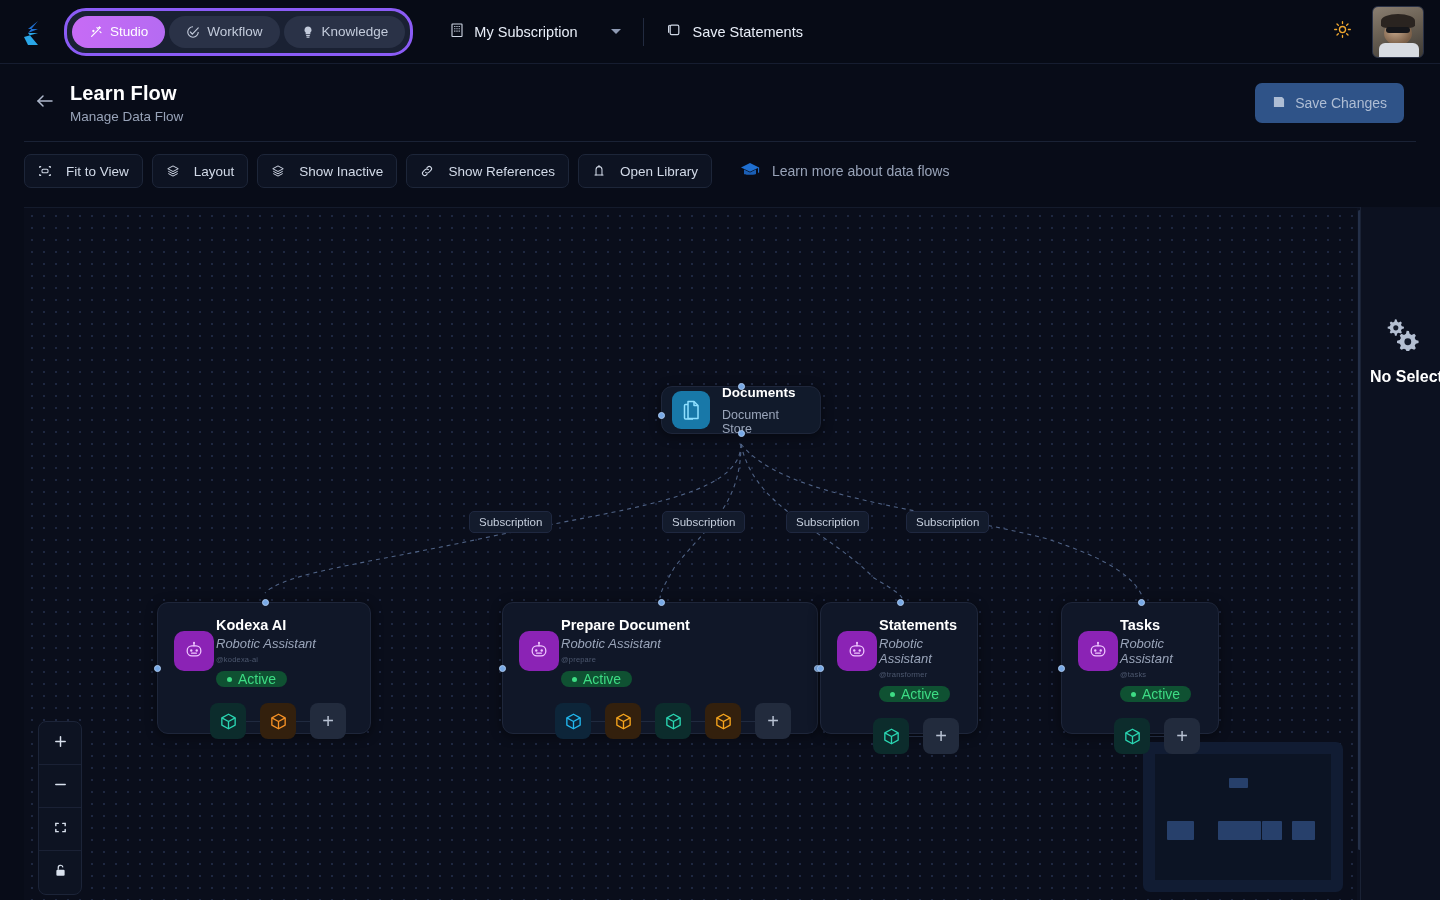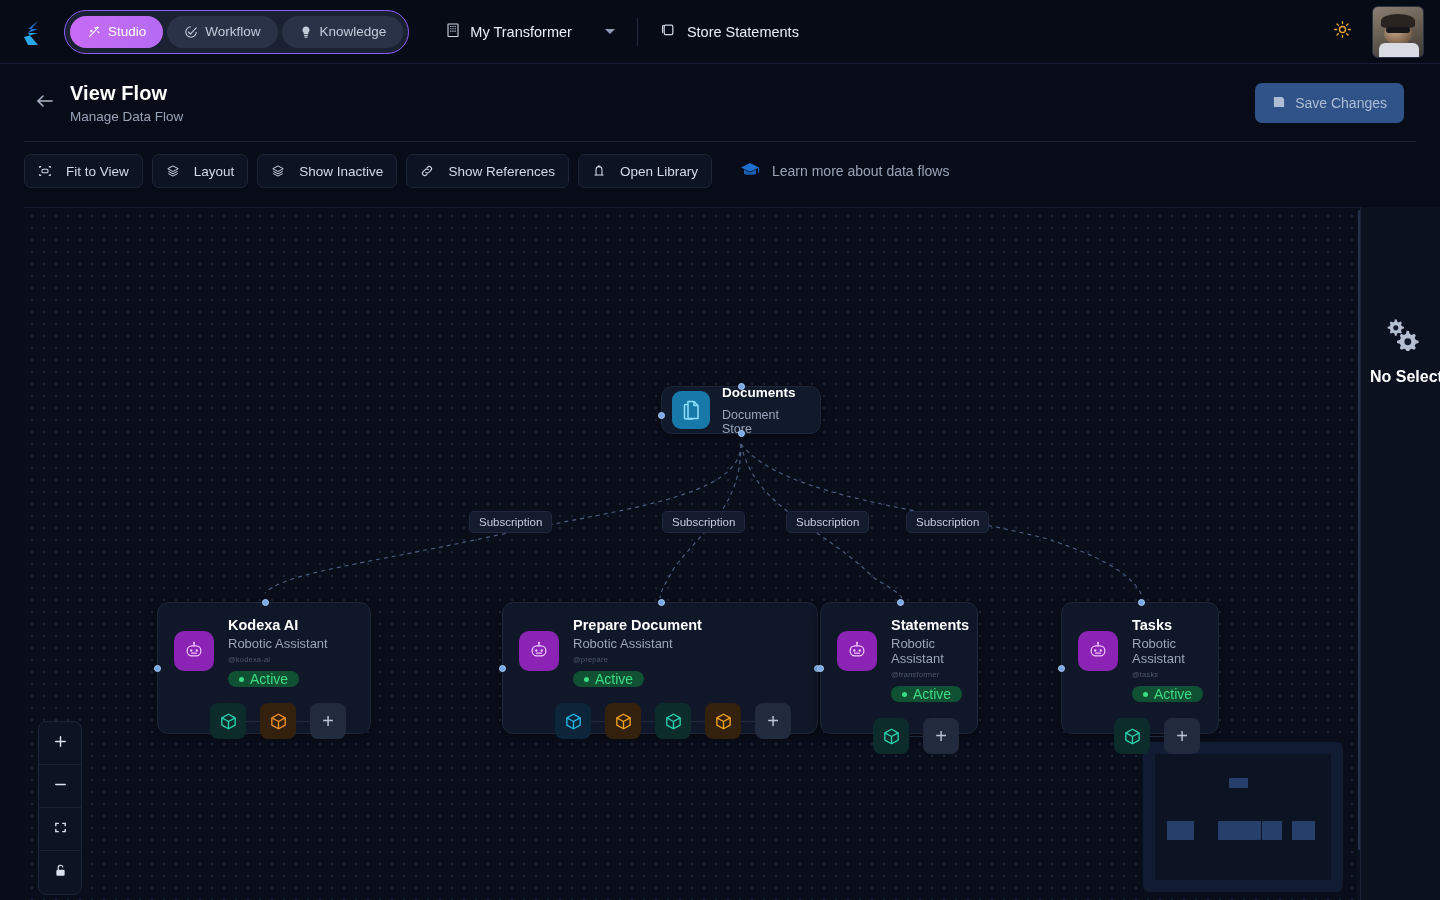--- a/index.html
+++ b/index.html
@@ -22,21 +22,21 @@
     width: 64px; height: 64px; display: flex; align-items: center; justify-content: center;
   }
   .logo {
     width: 20px; height: 26px; position: relative;
   }
   .logo svg { display: block; }
 
   .seg-group {
     display: flex; align-items: flex-start; gap: 4px;
     background: #1a2133; border-radius: 22px; padding: 5px;
-    border: 1px solid #8b5cf6;
+    border: 3px solid #8b5cf6;
   }
   .seg {
     display: flex; align-items: center; gap: 7px;
     height: 32px; padding: 0 17px; border-radius: 18px;
     font-size: 13.5px; color: #c3cbdb; cursor: pointer;
     background: #2a3247;
     white-space: nowrap;
   }
   .seg.active {
     background: linear-gradient(95deg,#c76bf5,#b56bf2);
@@ -165,29 +165,29 @@
   .doc-icon {
     width: 38px; height: 38px; border-radius: 9px; background: #1878a8;
     display:flex; align-items:center; justify-content:center; flex: none;
   }
   .doc-title { font-size: 13.5px; font-weight: 700; color:#fff; }
   .doc-sub { font-size: 12.5px; color:#9aa5ba; margin-top:8px; }
 
   .node-agent {
     padding: 14px 16px 0 16px;
   }
-  .agent-top { display:flex; gap: 14px; }
+  .agent-top { display:flex; gap: 2px; }
   .agent-icon {
     width: 40px; height: 40px; border-radius: 10px; flex:none;
     background: #8b23b5; display:flex; align-items:center; justify-content:center;
     margin-top: 14px;
   }
   .agent-meta { min-width: 0; }
   .agent-name { font-size: 14.5px; font-weight: 700; color:#fff; }
-  .agent-role { font-size: 13px; color:#9aa5ba; margin-top: 3px; }
+  .agent-role { font-size: 13px; color:#9aa5ba; margin-top: 3px; font-style: italic; }
   .agent-slug { font-size: 7.5px; color:#4d5straw; color:#4e5straw; color:#4d586f; margin-top: 4px; letter-spacing:.2px;}
   .badge {
     display:inline-flex; align-items:center; gap:6px; margin-top: 7px;
     height: 16px; padding: 0 11px; border-radius: 10px;
     background: #0f5132; color:#3ddc84; font-size: 14px; font-weight: 500;
   }
   .badge .dot { width:5px; height:5px; border-radius:50%; background:#3ddc84; display:block; }
   .chip-row { display:flex; align-items:center; gap: 14px; margin-top: 16px; padding-left: 36px; position:relative; }
   .chip-row::before {
     content:""; position:absolute; left:52px; right:24px; top:50%; height:1px; background:#202a3f;
@@ -299,34 +299,34 @@
     </div>
   </div>
 
   <div class="org-block">
     <span>
       <svg width="16" height="16" viewBox="0 0 16 16" fill="none" stroke="#cfd7e5" stroke-width="1.1">
         <rect x="3" y="2" width="10" height="12.5" rx="0.5"></rect>
         <path d="M5.2 4.5h1.2M7.4 4.5h1.2M9.6 4.5h1.2M5.2 6.8h1.2M7.4 6.8h1.2M9.6 6.8h1.2M5.2 9.1h1.2M7.4 9.1h1.2M9.6 9.1h1.2"></path>
       </svg>
     </span>
-    <span>My Transformer</span>
+    <span>My Subscription</span>
     <span class="caret"></span>
   </div>
 
   <span class="divider-v"></span>
 
   <div class="breadcrumb-item">
     <span>
       <svg width="17" height="16" viewBox="0 0 17 16" fill="none" stroke="#cfd7e5" stroke-width="1.2">
         <rect x="4.2" y="3.2" width="8.6" height="9.4" rx="1.3"></rect>
         <path d="M2.6 10.8 V4.6 a1.3 1.3 0 0 1 1.3-1.3"></path>
       </svg>
     </span>
-    <span>Store Statements</span>
+    <span>Save Statements</span>
   </div>
 
   <div class="topbar-right">
     <div class="sun-btn">
       <span>
         <svg width="19" height="19" viewBox="0 0 20 20" fill="none" stroke="#f0a830" stroke-width="1.4" stroke-linecap="round">
           <circle cx="10" cy="10" r="3.2"></circle>
           <path d="M10 1.8v2M10 16.2v2M1.8 10h2M16.2 10h2M4.2 4.2l1.4 1.4M14.4 14.4l1.4 1.4M15.8 4.2l-1.4 1.4M5.6 14.4l-1.4 1.4"></path>
         </svg>
       </span>
@@ -341,21 +341,21 @@
 <div class="pagehead">
   <div class="back-arrow">
     <span>
       <svg width="20" height="18" viewBox="0 0 20 18" fill="none" stroke="#aeb8cc" stroke-width="1.5" stroke-linecap="round" stroke-linejoin="round">
         <path d="M17 9H3"></path>
           <path d="M8 4 L3 9 L8 14"></path>
       </svg>
     </span>
   </div>
   <div class="titles">
-    <div class="page-title">View Flow</div>
+    <div class="page-title">Learn Flow</div>
     <div class="page-sub">Manage Data Flow</div>
   </div>
   <button class="save-btn">
     <span>
       <svg width="14" height="14" viewBox="0 0 16 16" fill="#aebdd4">
         <path d="M2.2 2.2h9.3L13.8 4.5v9.3H2.2V2.2Zm2.4 0h5.2v3.4H4.6V2.2Zm0 6.5h6.8v5.1H4.6V8.7Z"></path>
       </svg>
     </span>
     <span>Save Changes</span>
   </button>

